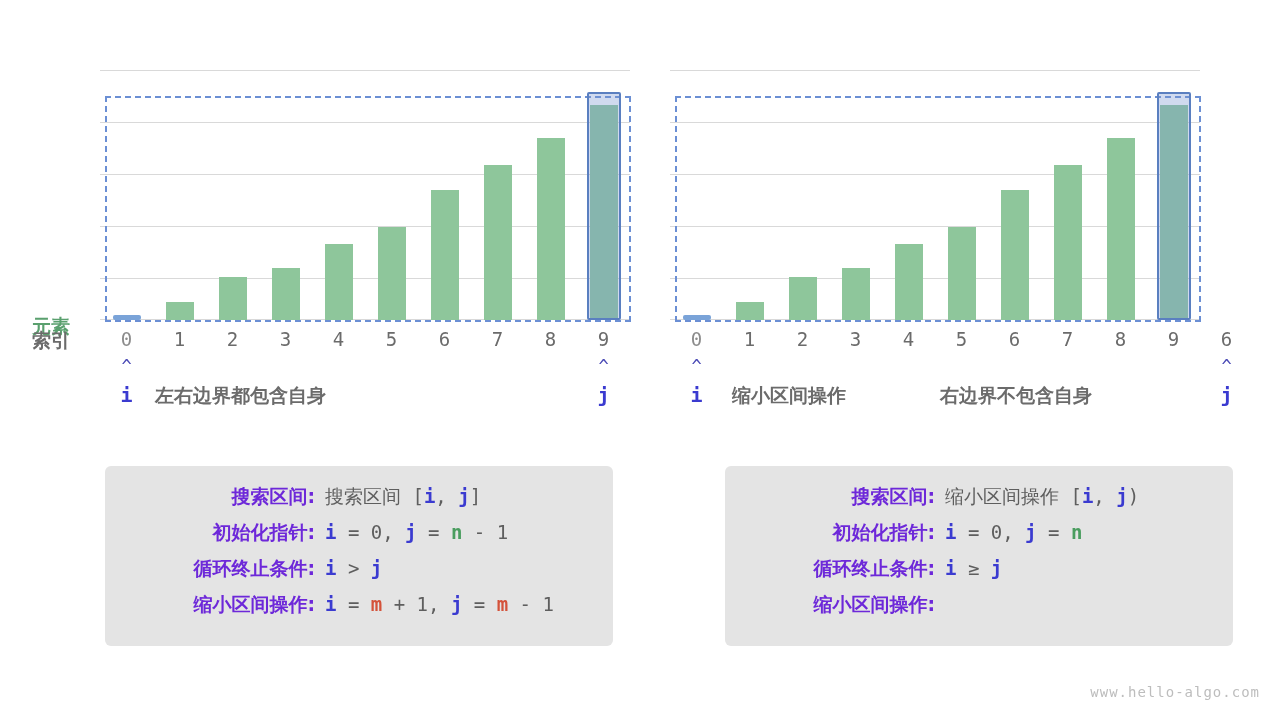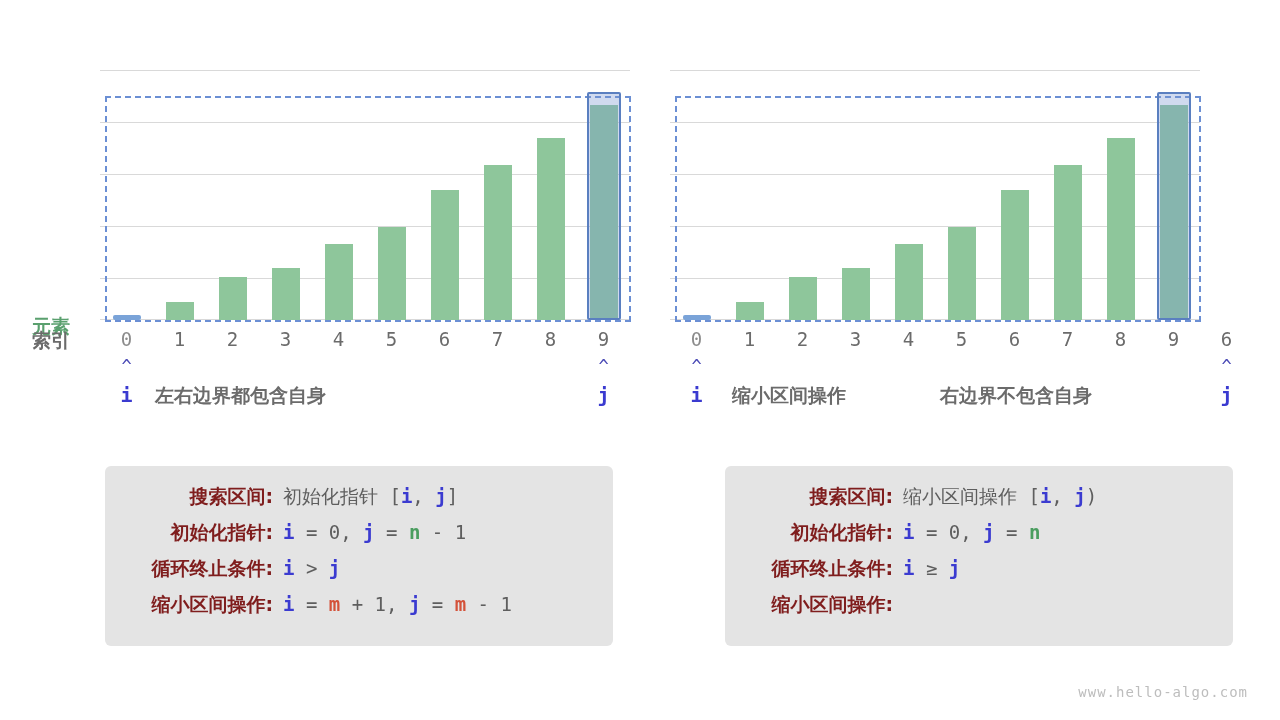--- a/index.html
+++ b/index.html
@@ -33,33 +33,34 @@
   .row-label.idx{color:#6b6b6b;}
 
   .caret{position:absolute;font-size:17px;color:#4a4ab5;font-family:"DejaVu Sans Mono","Liberation Mono",monospace;}
   .ptr{position:absolute;font-size:20px;font-weight:bold;color:#3b3bd0;font-family:"DejaVu Sans Mono","Liberation Mono",monospace;}
   .note{position:absolute;font-size:19px;font-weight:bold;color:#6b6b6b;white-space:nowrap;}
 
   
   .infobox{position:absolute;background:#e4e4e4;border-radius:6px;}
   .info-line{display:flex;align-items:baseline;margin:0;height:36px;}
   .info-label{
-    width:168px;text-align:right;font-size:19px;font-weight:bold;color:#7f1d1d;
+    width:168px;text-align:right;font-size:19px;font-weight:bold;color:#6d28d9;
     white-space:nowrap;
+    padding-left:42px;
   }
   .info-val{
     margin-left:10px;font-size:19px;font-family:"DejaVu Sans Mono","Liberation Mono",monospace;
     color:#5e5e5e;white-space:nowrap;
   }
   .info-val .b{color:#3b3bd0;font-weight:bold;}
   .info-val .g{color:#4a9d5f;font-weight:bold;}
   .info-val .r{color:#d4523a;font-weight:bold;}
   .info-val .k{color:#5e5e5e;}
 
-  .watermark{position:absolute;right:32px;bottom:20px;font-size:14px;color:#bdbdbd;
+  .watermark{position:absolute;right:20px;bottom:20px;font-size:14px;color:#bdbdbd;
     font-family:"DejaVu Sans Mono","Liberation Mono",monospace;letter-spacing:1px;}
 </style>
 </head>
 <body>
 
 <div class="panel" id="panel-left">
     <div class="chart" style="left: 100px; width: 530px;">
       <div class="chart-inner">
         <div class="grid-line" style="top: 0px;"></div>
         <div class="grid-line" style="top: 52px;"></div>
@@ -116,21 +117,21 @@
       <div class="axis-cell" style="left: 577px; width: 53px;">9</div>
     </div>
     <div class="caret" style="left: 121.5px; top: 356px;">^</div>
     <div class="ptr" style="left: 120.5px; top: 383px;">i</div>
     <div class="caret" style="left: 598.5px; top: 356px;">^</div>
     <div class="ptr" style="left: 597.5px; top: 383px;">j</div>
     <div class="note" style="left: 155px; top: 383px;">左右边界都包含自身</div>
     <div class="infobox" style="left: 105px; top: 466px; width: 508px; padding: 18px 0px;">
       <div class="info-line">
         <div class="info-label">搜索区间:</div>
-        <div class="info-val"><span class="k">初始化指针 [</span><span class="b">i</span><span class="k">, </span><span class="b">j</span><span class="k">]</span></div>
+        <div class="info-val"><span class="k">搜索区间 [</span><span class="b">i</span><span class="k">, </span><span class="b">j</span><span class="k">]</span></div>
       </div>
       <div class="info-line">
         <div class="info-label">初始化指针:</div>
         <div class="info-val"><span class="b">i</span><span class="k"> = 0, </span><span class="b">j</span><span class="k"> = </span><span class="g">n</span><span class="k"> - 1</span></div>
       </div>
       <div class="info-line">
         <div class="info-label">循环终止条件:</div>
         <div class="info-val"><span class="b">i</span><span class="k"> &gt; </span><span class="b">j</span></div>
       </div>
       <div class="info-line">

